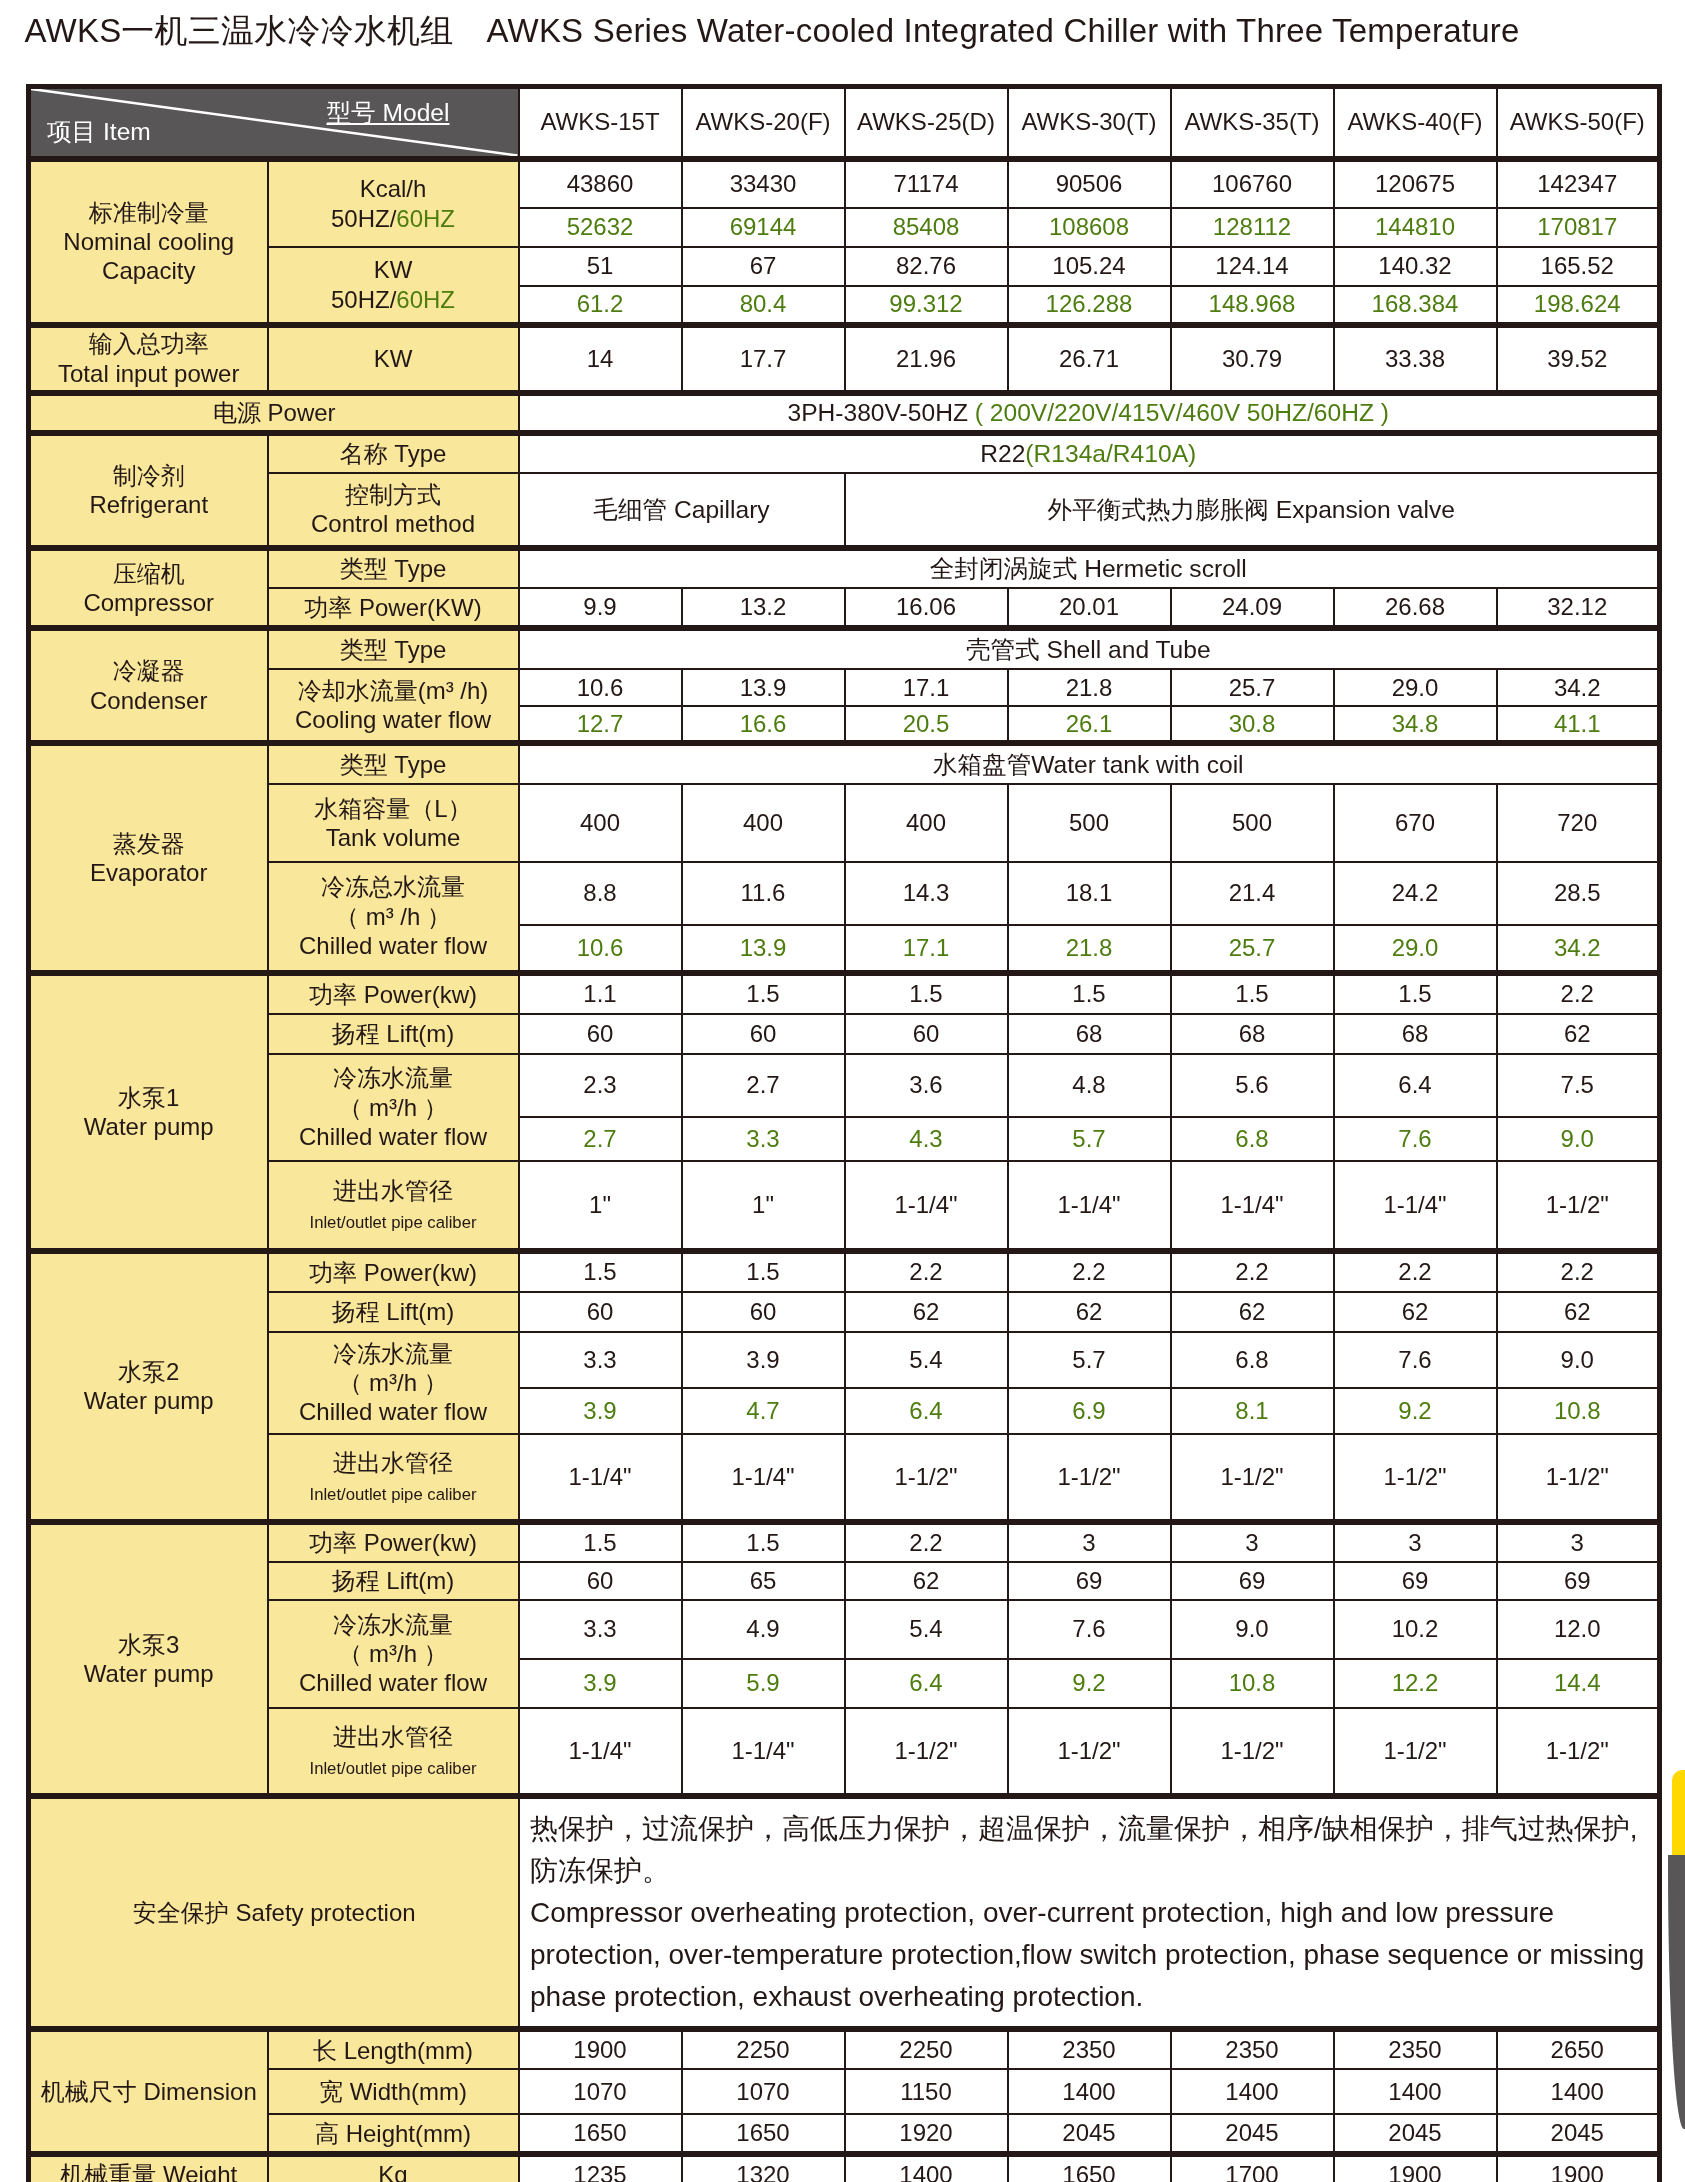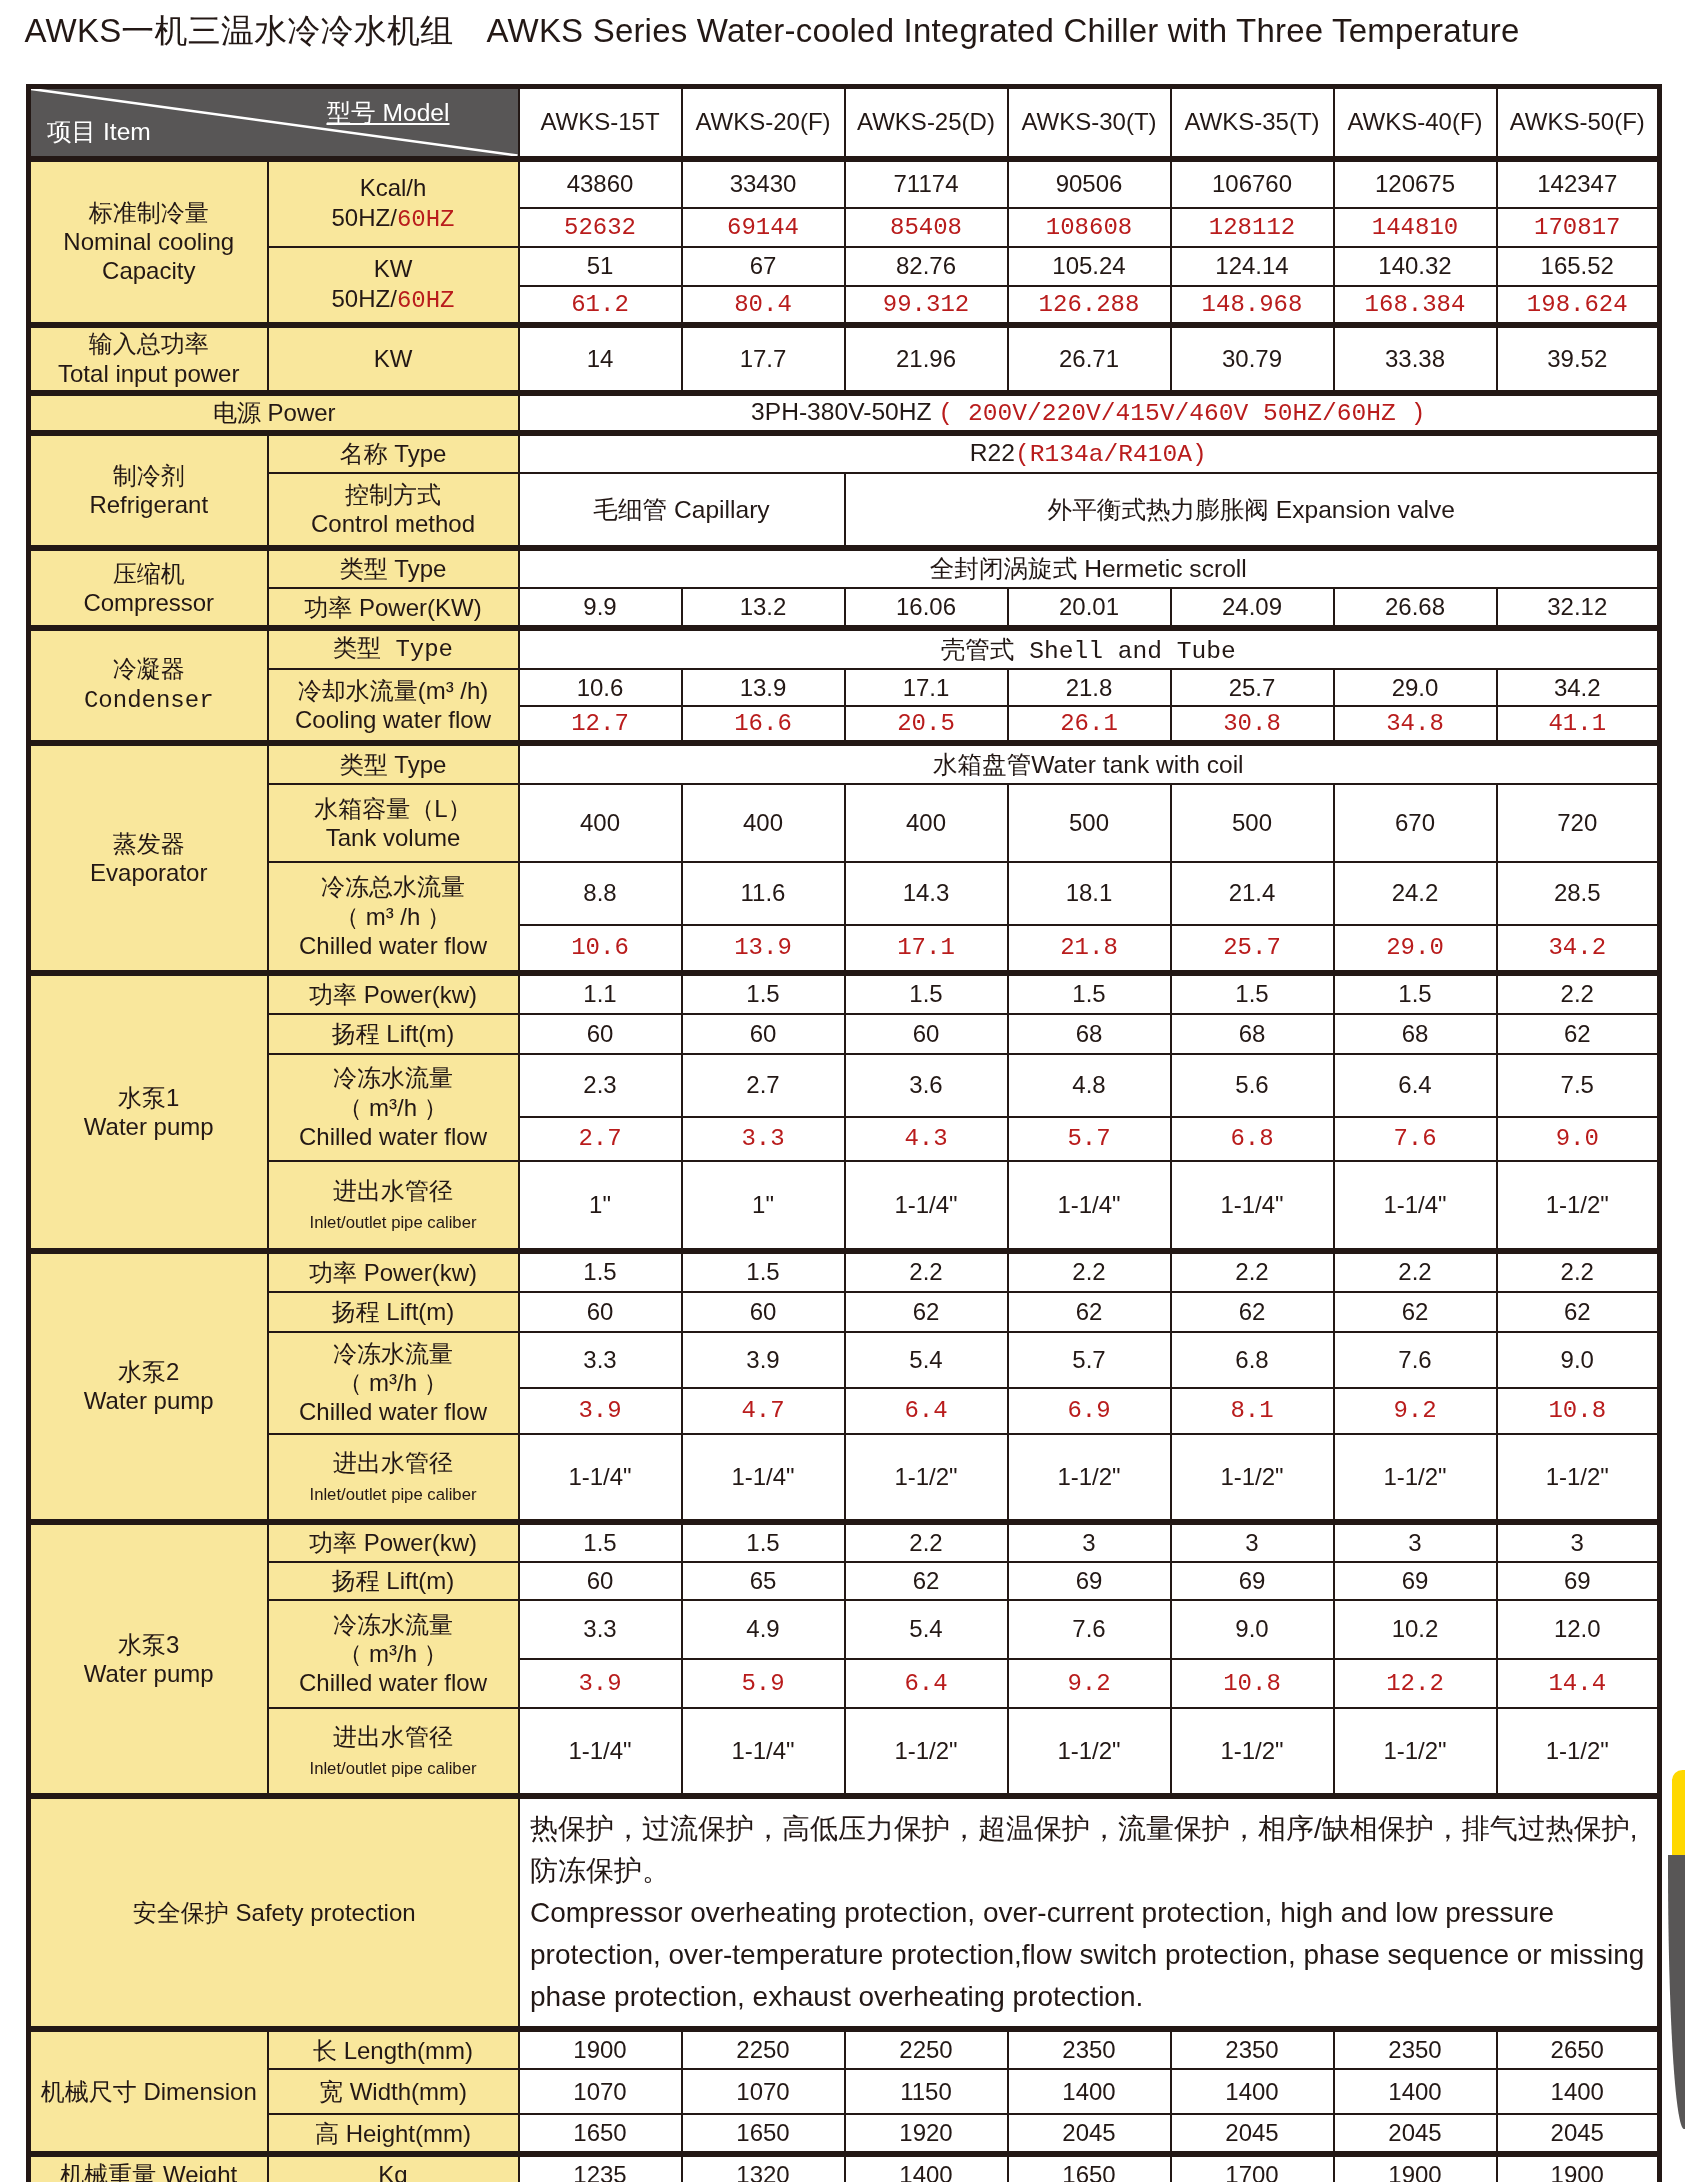--- a/index.html
+++ b/index.html
@@ -24,21 +24,21 @@
   }
   td,th{
     border:2.6px solid #231815;
     text-align:center;vertical-align:middle;
     padding:1.8px 3.5px;
     font-size:24px;font-weight:normal;
     overflow:hidden;
   }
   tr.sec>td, tr.sec>th{border-top-width:6.1px;}
   .ylw{background:#F9E79C;}
-  .red{color:#b91c1c;font-family:Liberation Mono, monospace;}
+  .red{color:#4d7c0f;}
   .corner{
     background:#585656;color:#ffffff;position:relative;padding:0;
   }
   .corner .c-top{position:absolute;top:7px;right:68px;font-size:24.6px;text-decoration:underline;}
   .corner .c-bot{position:absolute;bottom:8px;left:16px;font-size:24.6px;}
   .corner svg{position:absolute;top:0;left:0;width:100%;height:100%;}
   th.model{background:#ffffff;color:#231815;font-size:24px;}
   .lbl-line{line-height:1.22;}
   .sm{font-size:16.7px;}
   td.safety-cell{
@@ -200,21 +200,21 @@
           <div class="lbl-line"><span>功率  Power(KW)</span></div>
         </td>
         <td>9.9</td>
         <td>13.2</td>
         <td>16.06</td>
         <td>20.01</td>
         <td>24.09</td>
         <td>26.68</td>
         <td>32.12</td>
       </tr>
-      <tr class="sec" style="height: 41px; font-family: Liberation Mono, monospace;">
+      <tr class="sec" style="height: 41px;">
         <td class="ylw grp" rowspan="3">
           <div class="lbl-line"><span>冷凝器</span></div>
           <div class="lbl-line"><span>Condenser</span></div>
         </td>
         <td class="ylw lbl">
           <div class="lbl-line"><span>类型  Type</span></div>
         </td>
         <td colspan="7" class="span-cell"><span>壳管式 Shell and Tube</span></td>
       </tr>
       <tr style="height: 37px;">

